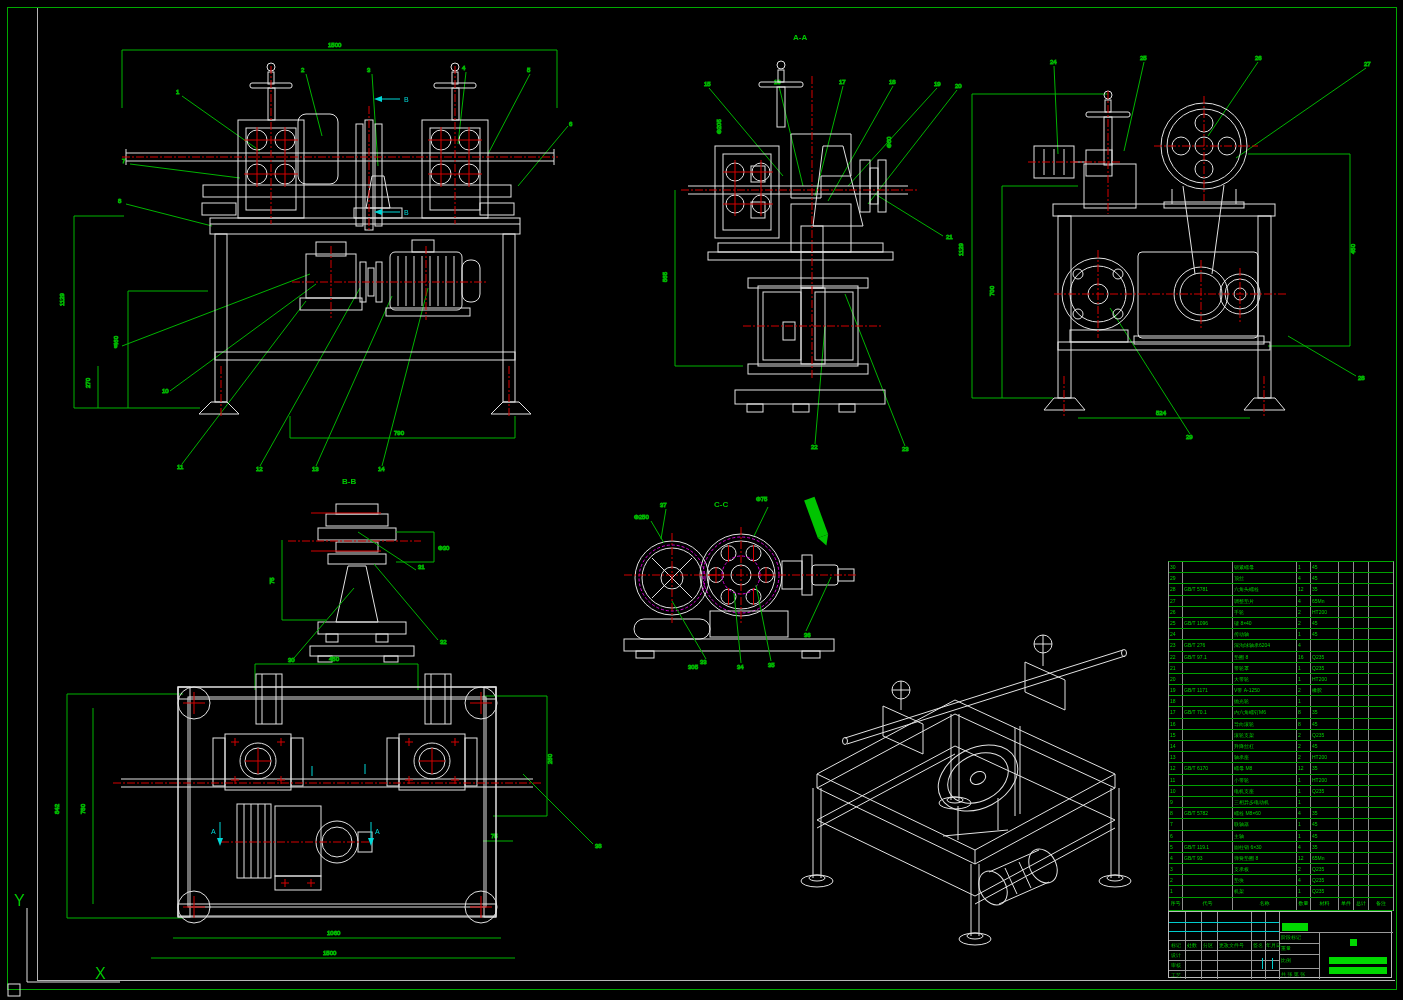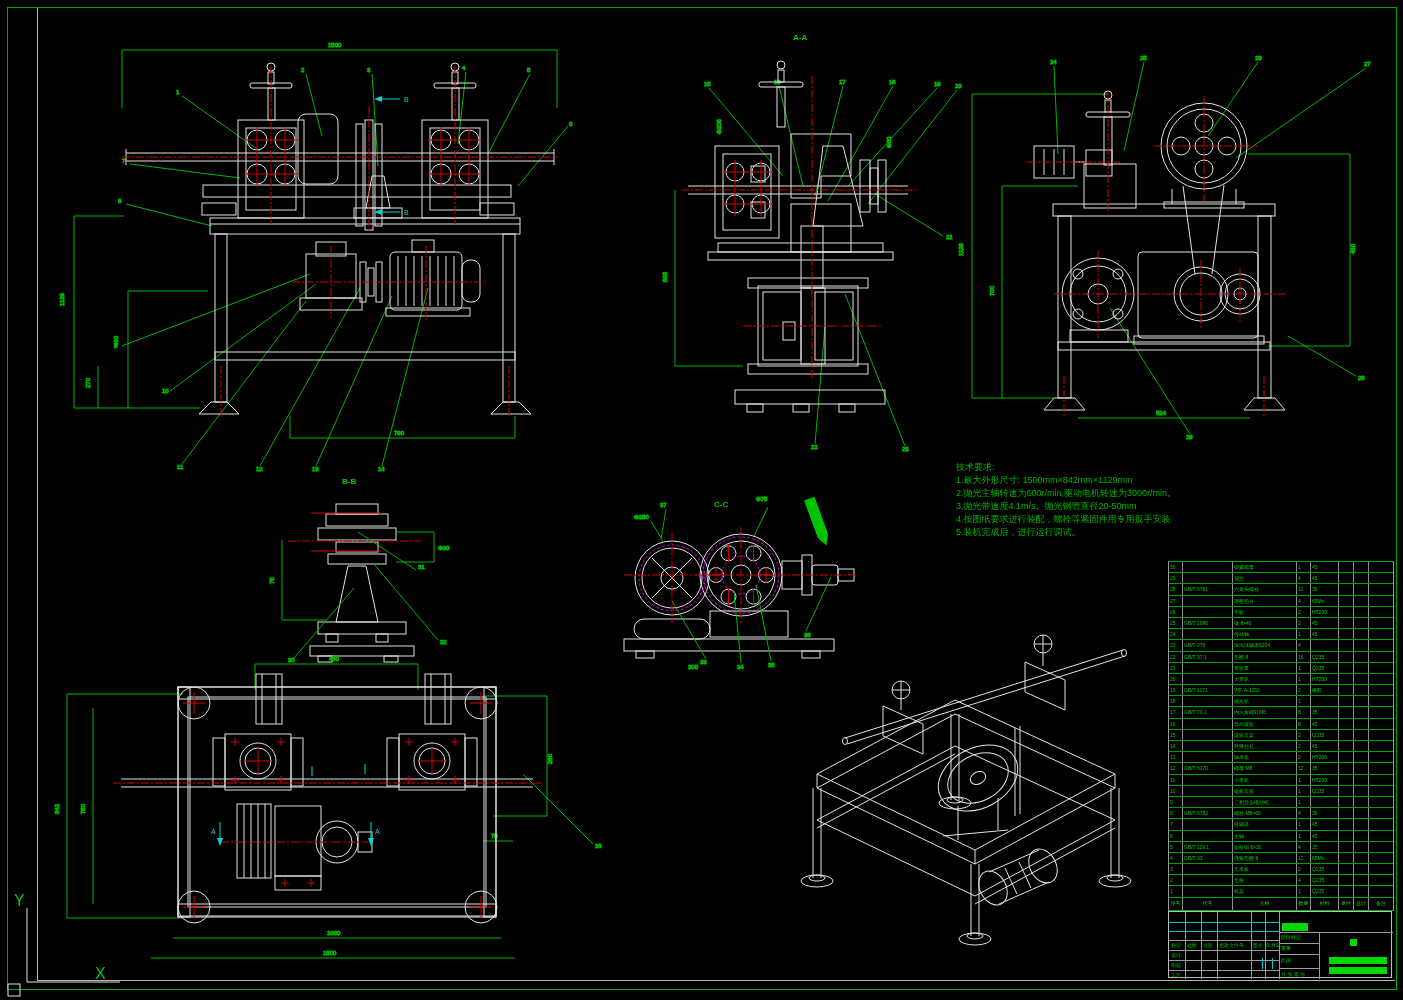--- a/index.html
+++ b/index.html
@@ -48,28 +48,20 @@
 </head>
 <body>
 
 <div id="sheet">
 
   <div class="gborder"></div>
   <div class="paper-v"></div>
   <div class="paper-h"></div>
 
 
-  <div id="technotes" class="abs">
-    <div>技术要求:</div>
-    <div>1.最大外形尺寸: 1500mm×842mm×1129mm</div>
-    <div>2.抛光主轴转速为600r/min,驱动电机转速为3000r/min。</div>
-    <div>3.抛光带速度4.1m/s。抛光钢管直径20-50mm</div>
-    <div>4.按图纸要求进行装配，螺栓等紧固件用专用扳手安装</div>
-    <div>5.装机完成后，进行运行调试。</div>
-  </div>
 
   <svg class="view" style="left:60px;top:36px" width="520" height="432">
     <g class="sg">
       <line x1="62" y1="14" x2="497" y2="14"></line>
         <line x1="62" y1="14" x2="62" y2="72"></line>
         <line x1="497" y1="14" x2="497" y2="72"></line>
       <line x1="14" y1="180" x2="14" y2="372"></line>
         <line x1="14" y1="180" x2="64" y2="180"></line>
         <line x1="14" y1="372" x2="140" y2="372"></line>
       <line x1="68" y1="255" x2="68" y2="372"></line>

